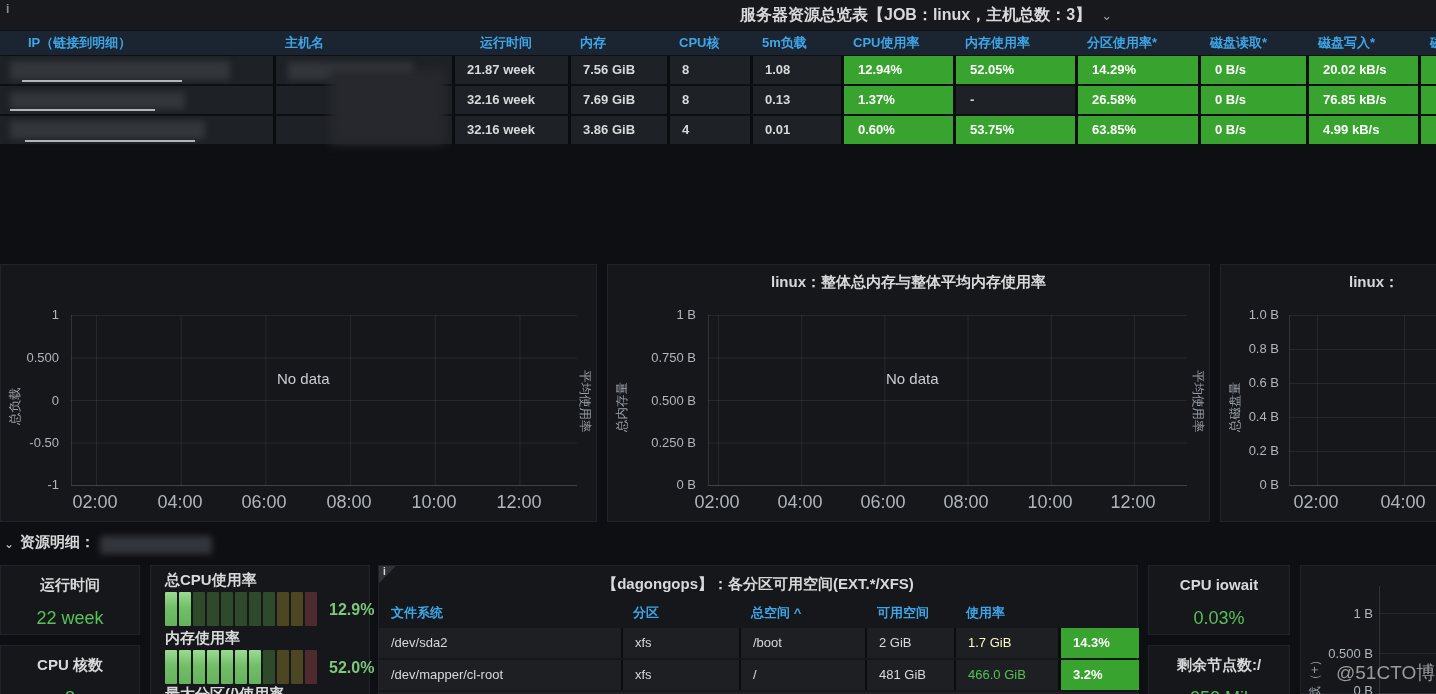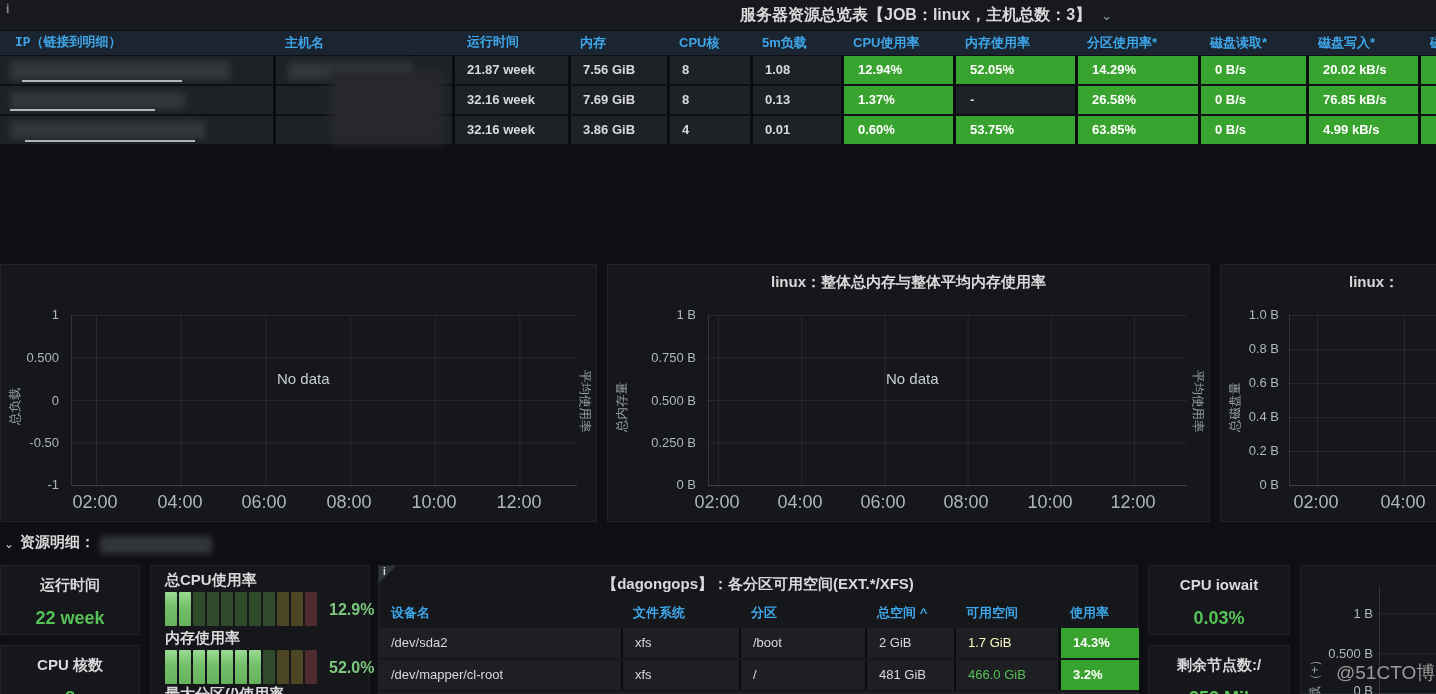--- a/index.html
+++ b/index.html
@@ -10,21 +10,21 @@
   .topbar{position:absolute;left:0;top:0;width:1436px;height:30px;background:#17191d;}
   .top-info{position:absolute;left:6px;top:2px;font-size:12px;font-weight:700;color:#8a8f96;}
   .top-title{position:absolute;left:740px;top:5px;font-size:16px;font-weight:700;color:#d8d9da;white-space:nowrap;}
   .top-title .chev{color:#9aa0a7;font-size:13px;margin-left:10px;font-weight:400;}
   
   .ovrow{position:absolute;left:0;width:1436px;display:grid;
     grid-template-columns:273px 179px 116px 99px 83px 91px 112px 122px 123px 108px 112px 18px;}
   .ovhead{top:31px;height:24px;background:#1b2531;}
   .ovhead>div{font-size:13px;font-weight:700;color:#3ea6e8;line-height:24px;padding-left:12px;
     white-space:nowrap;overflow:hidden;}
-  .ovhead>div.pad{padding-left:15px;font-family:Liberation Mono, monospace;}
+  .ovhead>div.pad{padding-left:28px;}
   .ovdata{height:28px;}
   .ovdata>div{background:#1e2125;border-left:3px solid #0b0c0e;font-size:13px;font-weight:600;
     color:#d8d9da;line-height:28px;padding-left:12px;white-space:nowrap;overflow:hidden;position:relative;}
   .ovdata>div:first-child{border-left:none;}
   .ovdata>div.green{background:#38a32e;color:#fff;font-weight:700;padding-left:14px;}
   .r1{top:56px;} .r2{top:86px;} .r3{top:116px;}
   .redact{position:absolute;background:#33363b;filter:blur(3px);border-radius:2px;}
   .redact2{position:absolute;background:#26282d;filter:blur(5px);border-radius:4px;}
   .uline{position:absolute;height:2px;background:rgba(225,230,235,.75);}
   
@@ -40,21 +40,21 @@
   .vlab-l{position:absolute;transform:rotate(-90deg);transform-origin:left top;
     font-size:12.5px;color:#9aa0a7;white-space:nowrap;}
   .vlab-r{position:absolute;transform:rotate(90deg);transform-origin:left top;
     font-size:12.5px;color:#9aa0a7;white-space:nowrap;}
   
   .detail{position:absolute;left:4px;top:533px;height:22px;}
   .detail .chev{position:absolute;left:0;top:4px;font-size:12px;color:#c7cbd1;}
   .detail .lbl{position:absolute;left:16px;top:0;font-size:15px;font-weight:700;color:#d8d9da;white-space:nowrap;}
   
   .stitle{position:absolute;top:10px;width:100%;text-align:center;font-size:15px;font-weight:700;color:#d8d9da;white-space:nowrap;}
-  .sval{position:absolute;top:42px;width:100%;text-align:center;font-size:18px;font-weight:700;color:#56c156;white-space:nowrap;}
+  .sval{position:absolute;top:42px;width:100%;text-align:center;font-size:18px;font-weight:400;color:#56c156;white-space:nowrap;}
   
   .glabel{position:absolute;left:14px;font-size:15px;font-weight:700;color:#d8d9da;white-space:nowrap;}
   .gbar{position:absolute;left:14px;display:flex;gap:2px;}
   .gbar div{width:12px;height:34px;border-radius:1px;}
   .lit{background:linear-gradient(180deg,#9bdb92 0%,#73bf69 45%,#66b15c 100%);}
   .dimg{background:#2f4a2b;} .dimo{background:#4d4622;} .dimr{background:#4e2b2e;}
   .gval{position:absolute;font-size:16px;font-weight:700;color:#7dc87d;text-align:center;}
   
   .ptbl-title{position:absolute;top:9px;width:100%;text-align:center;font-size:15px;font-weight:700;color:#d8d9da;white-space:nowrap;}
   .corner{position:absolute;left:0;top:0;width:0;height:0;border-top:17px solid #2f3338;border-right:17px solid transparent;}
@@ -255,21 +255,20 @@
     </div>
     <div class="gval" style="left:178px;top:93px;">52.0%</div>
     <div class="glabel" style="top:119px;">最大分区(/)使用率</div>
   </div>
 
   <div class="panel" style="left:378px;top:565px;width:760px;height:160px;">
     <div class="corner"></div>
     <div class="corner-i">i</div>
     <div class="ptbl-title">【dagongops】：各分区可用空间(EXT.*/XFS)</div>
     <div class="prow phead" style="top:34px;">
-      <div>设备名</div>
       <div>文件系统</div>
       <div>分区</div>
       <div><span>总空间</span> <span>^</span></div>
       <div>可用空间</div>
       <div>使用率</div>
     </div>
     <div class="prow pdata" style="top:62px;">
       <div>/dev/sda2</div>
       <div>xfs</div>
       <div>/boot</div>

